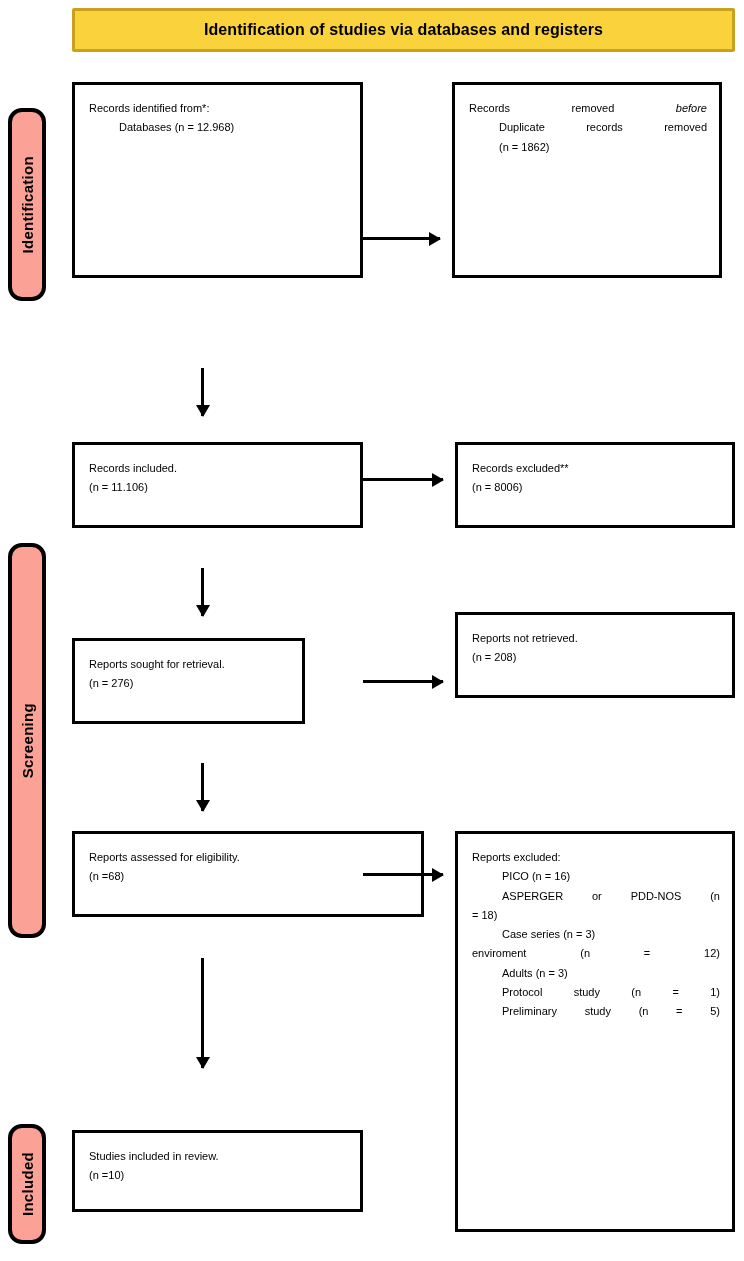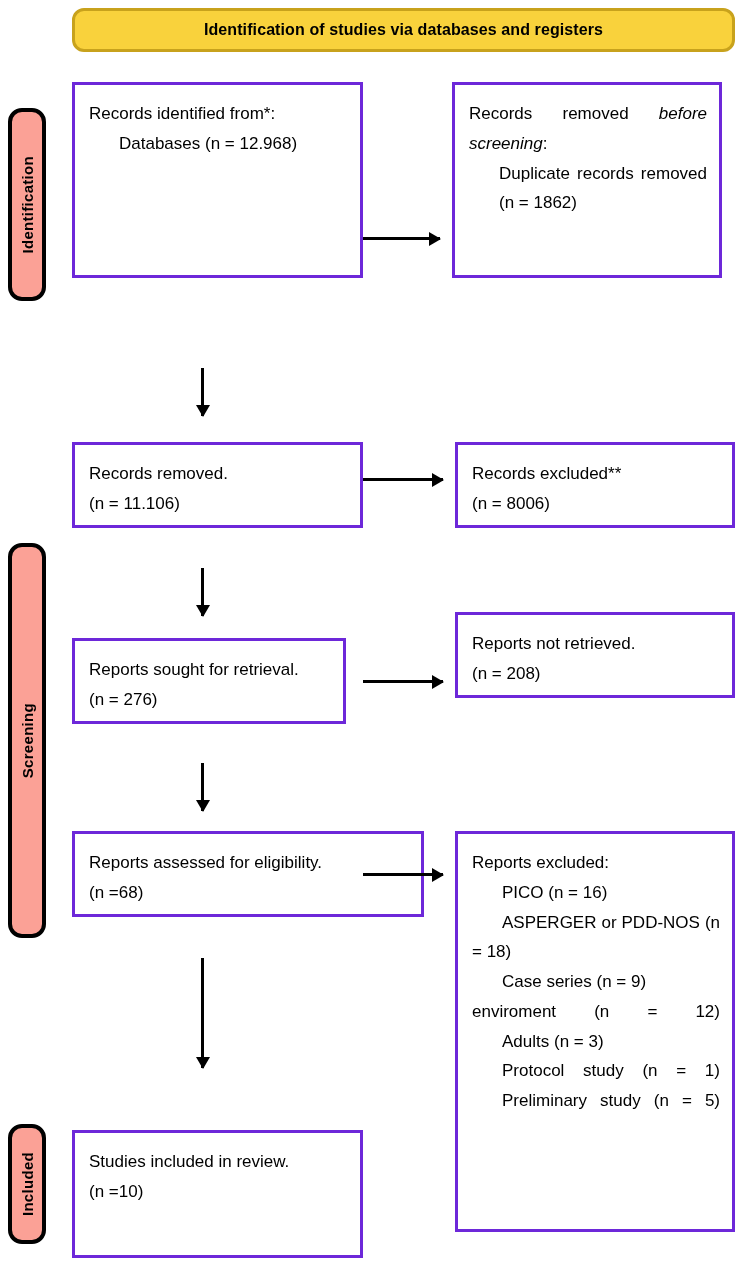--- a/index.html
+++ b/index.html
@@ -18,21 +18,21 @@
     background: #ffffff;
     overflow: hidden;
   }
 
   
   .stage-banner {
     position: absolute;
     box-sizing: border-box;
     background: #F9D23C;
     border: 3px solid #C8A21C;
-    border-radius: 12px;
+    border-radius: 2px;
     display: flex;
     align-items: center;
     justify-content: center;
     font-weight: bold;
     font-size: 16px;
     letter-spacing: 0.1px;
     color: #000;
     text-align: center;
   }
 
@@ -56,23 +56,23 @@
     letter-spacing: 0.3px;
     white-space: nowrap;
     color: #000;
   }
 
   
   .flow-box {
     position: absolute;
     box-sizing: border-box;
     background: #ffffff;
-    border: 3px solid #6d28d9;
+    border: 3px solid #000000;
     padding: 14px 12px 10px 14px;
-    font-size: 17px;
+    font-size: 11px;
     line-height: 1.75;
     color: #000;
   }
   .flow-box .line {
     display: block;
     white-space: normal;
   }
   .flow-box .indent {
     padding-left: 30px;
   }
@@ -143,44 +143,43 @@
     <span>Included</span>
   </div>
 
   <div class="flow-box" style="left:72px; top:82px; width:291px; height:196px;">
     <span class="line">Records identified from*:</span>
     <span class="line indent">Databases (n = 12.968)</span>
   </div>
 
   <div class="flow-box justified" style="left:452px; top:82px; width:270px; height:196px;">
     <span class="line spread"><span>Records removed </span><span class="it">before</span></span>
-    <span class="line"><span class="it">screening</span><span>:</span></span>
     <span class="line spread indent">Duplicate records removed</span>
     <span class="line indent">(n = 1862)</span>
   </div>
 
   <div class="arrow-h" style="left:363px; top:237px; width:77px;"></div>
 
   <div class="arrow-v" style="left:201px; top:368px; height:48px;"></div>
 
   <div class="flow-box" style="left:72px; top:442px; width:291px; height:86px;">
-    <span class="line">Records removed.</span>
+    <span class="line">Records included.</span>
     <span class="line">(n = 11.106)</span>
   </div>
 
   <div class="flow-box" style="left:455px; top:442px; width:280px; height:86px;">
     <span class="line">Records excluded**</span>
     <span class="line">(n = 8006)</span>
   </div>
 
   <div class="arrow-h" style="left:363px; top:478px; width:80px;"></div>
 
   <div class="arrow-v" style="left:201px; top:568px; height:48px;"></div>
 
-  <div class="flow-box" style="left:72px; top:638px; width:274px; height:86px;">
+  <div class="flow-box" style="left:72px; top:638px; width:233px; height:86px;">
     <span class="line">Reports sought for retrieval.</span>
     <span class="line">(n = 276)</span>
   </div>
 
   <div class="flow-box" style="left:455px; top:612px; width:280px; height:86px;">
     <span class="line">Reports not retrieved.</span>
     <span class="line">(n = 208)</span>
   </div>
 
   <div class="arrow-h" style="left:363px; top:680px; width:80px;"></div>
@@ -190,29 +189,29 @@
   <div class="flow-box" style="left:72px; top:831px; width:352px; height:86px;">
     <span class="line">Reports assessed for eligibility.</span>
     <span class="line">(n =68)</span>
   </div>
 
   <div class="flow-box justified" style="left:455px; top:831px; width:280px; height:401px;">
     <span class="line">Reports excluded:</span>
     <span class="line indent">PICO (n = 16)</span>
     <span class="line indent spread">ASPERGER or PDD-NOS (n</span>
     <span class="line">= 18)</span>
-    <span class="line indent">Case series (n = 9)</span>
+    <span class="line indent">Case series (n = 3)</span>
     <span class="line spread">enviroment (n = 12)</span>
     <span class="line indent">Adults (n = 3)</span>
     <span class="line indent spread">Protocol study (n = 1)</span>
     <span class="line indent spread">Preliminary study (n = 5)</span>
   </div>
 
   <div class="arrow-h" style="left:363px; top:873px; width:80px;"></div>
 
   <div class="arrow-v" style="left:201px; top:958px; height:110px;"></div>
 
-  <div class="flow-box" style="left:72px; top:1130px; width:291px; height:128px;">
+  <div class="flow-box" style="left:72px; top:1130px; width:291px; height:82px;">
     <span class="line">Studies included in review.</span>
     <span class="line">(n =10)</span>
   </div>
 
 </div>
 
 </body></html>

